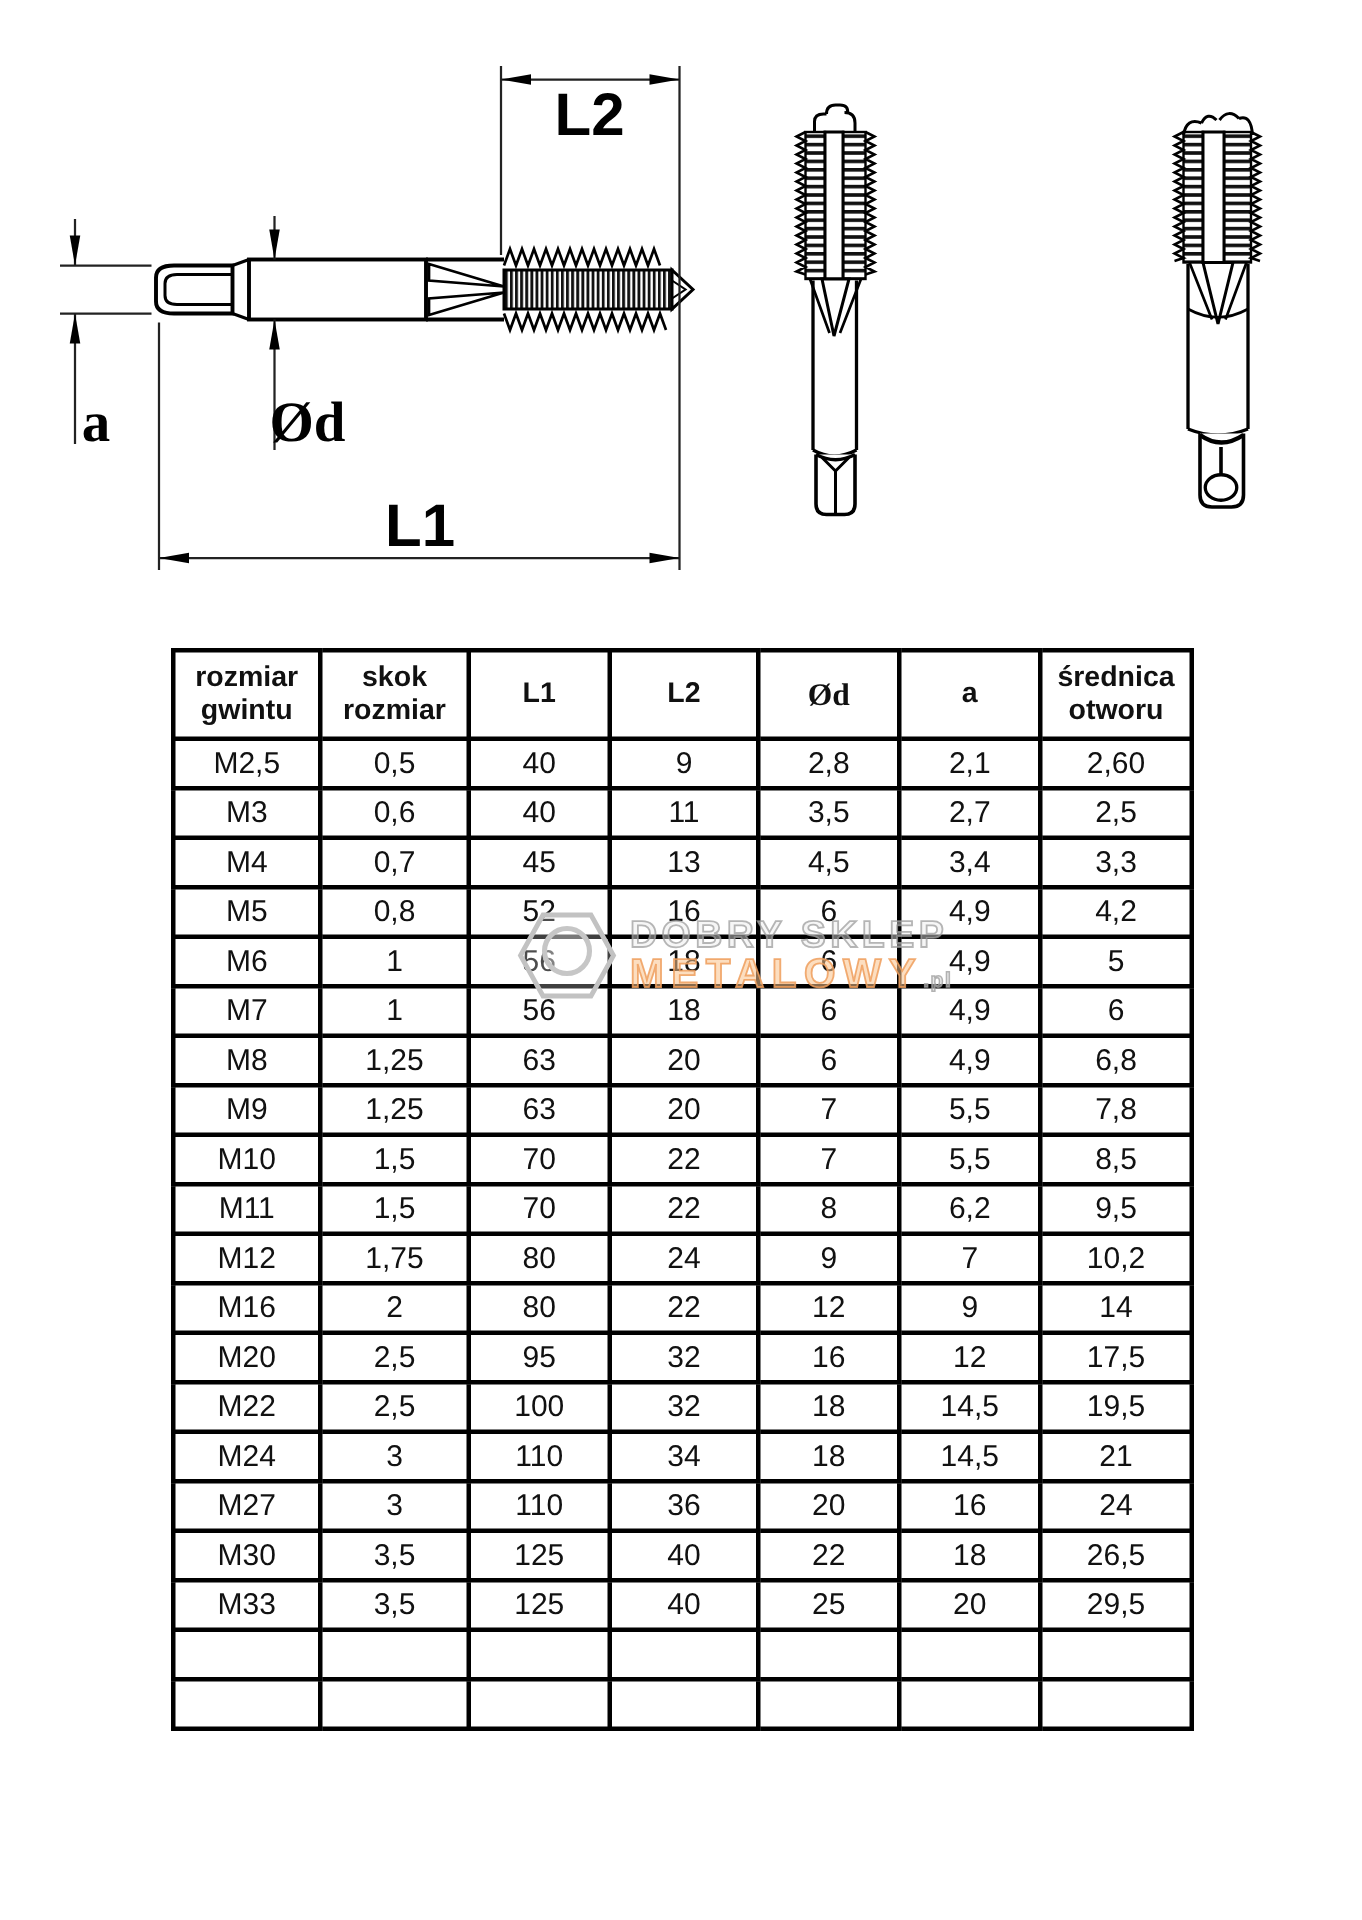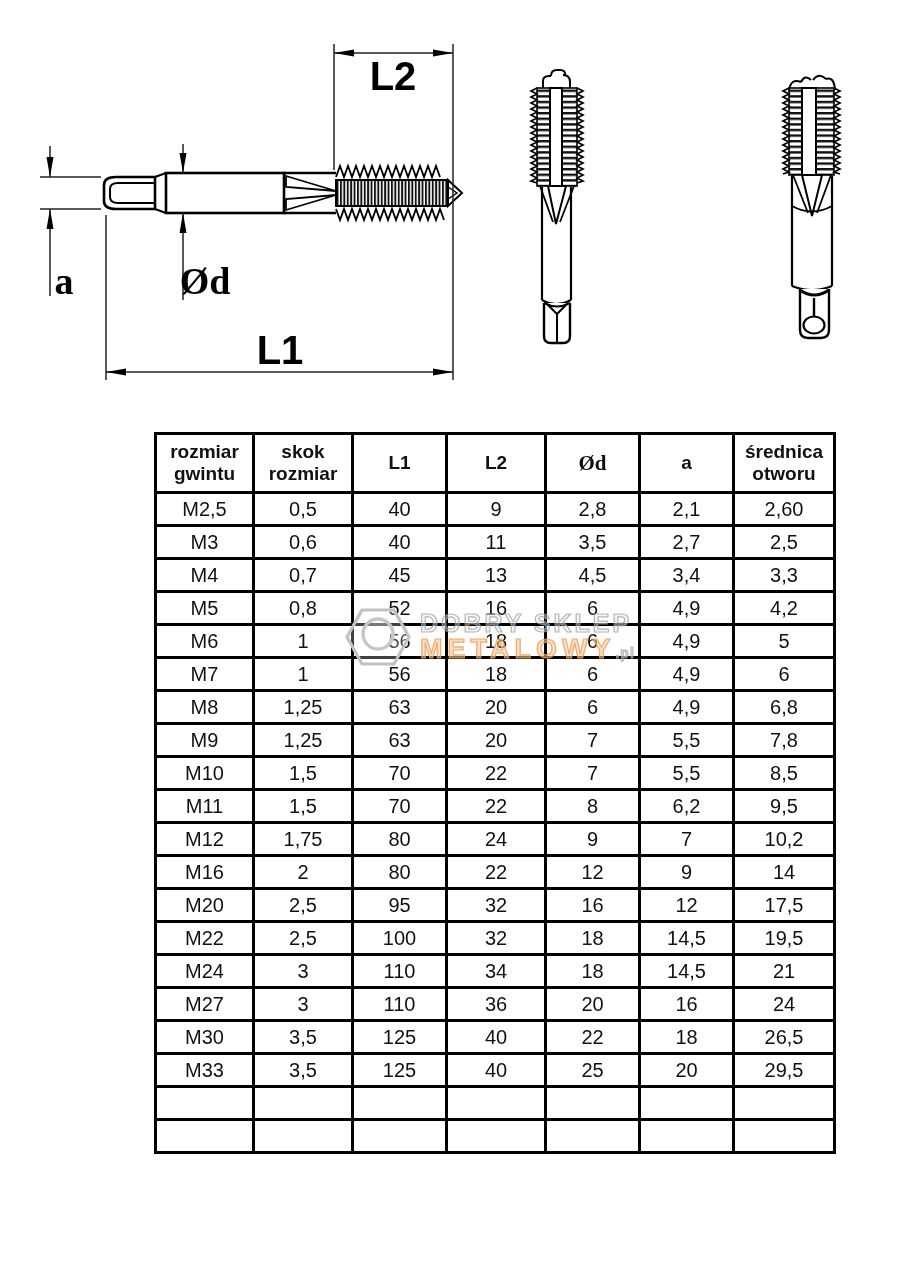--- a/index.html
+++ b/index.html
@@ -1,20 +1,20 @@
 <!DOCTYPE html>
 <html><head>
 <meta charset="utf-8">
 <style>
   html,body{margin:0;padding:0;background:#fff;}
   body{position:relative;width:908px;height:1280px;font-family:"Liberation Sans",sans-serif;overflow:hidden;}
   #drawing{position:absolute;left:0;top:0;}
   .dim-label{font-family:"Liberation Sans",sans-serif;font-weight:bold;font-size:40px;fill:#000;}
   .dim-label-serif{font-family:"Liberation Serif",serif;font-weight:bold;font-size:38px;fill:#000;}
-  table.spec{position:absolute;left:114px;top:432px;border-collapse:collapse;table-layout:fixed;background:#fff;margin-left:40px;}
+  table.spec{position:absolute;left:114px;top:432px;border-collapse:collapse;table-layout:fixed;background:#fff;}
   table.spec th, table.spec td{border:3px solid #000;text-align:center;vertical-align:middle;
     font-family:"Liberation Sans",sans-serif;color:#111;overflow:hidden;}
   table.spec th{font-size:19px;font-weight:bold;line-height:1.18;height:52px;padding:2px 4px;}
   table.spec th.serif{font-family:"Liberation Serif",serif;font-size:21px;}
   table.spec td{font-size:20px;font-weight:normal;height:30px;padding:0 2px;}
   .watermark{position:absolute;left:344px;top:603px;display:flex;align-items:flex-start;
     pointer-events:none;z-index:5;justify-content:flex-end;}
   .wm-text{margin-left:8px;margin-top:8px;}
   .wm-line1{font-weight:bold;font-size:25px;letter-spacing:3px;line-height:25px;
     color:rgba(235,235,235,0.45);-webkit-text-stroke:1.2px rgba(158,158,158,0.75);white-space:nowrap;}

